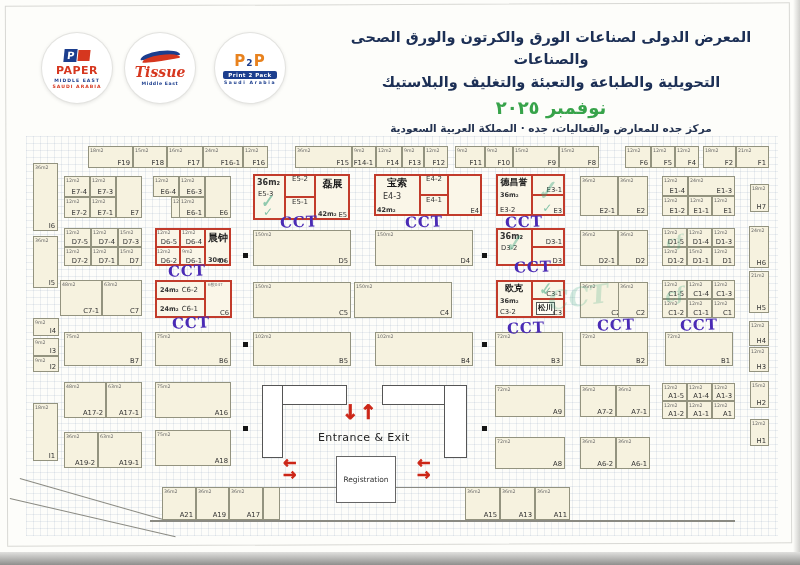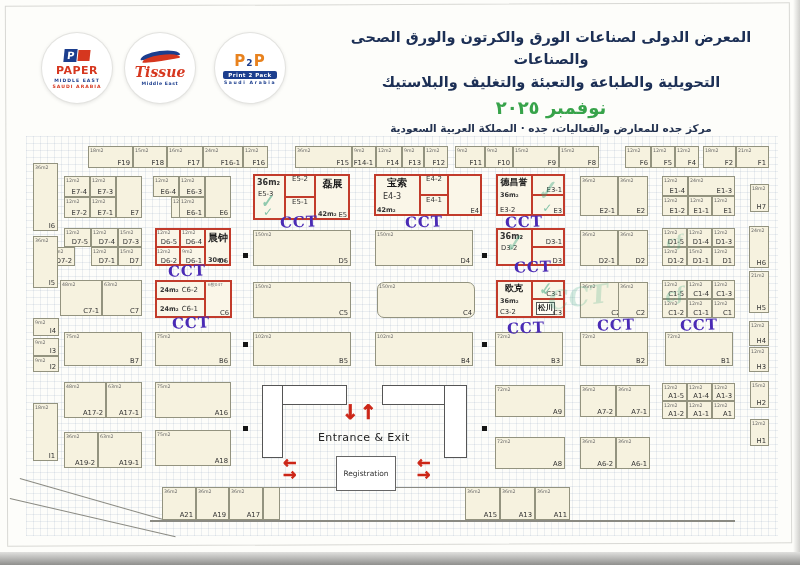--- a/index.html
+++ b/index.html
@@ -55,21 +55,21 @@
   .booth.inl{display:flex;align-items:center;padding-left:4px;}
   .booth.inl .s2{position:static;}
   .booth.inl .lbl{position:static;margin-left:3px;font-size:7px;}
   .pillar{position:absolute;width:5px;height:5px;background:#151515;z-index:3;}
   .cct{position:absolute;z-index:5;color:#4a2bb5;font-family:"DejaVu Serif",serif;font-weight:bold;font-size:15px;letter-spacing:1px;transform:rotate(-2deg);}
   .gmark{position:absolute;z-index:4;color:#3aa67f;font-family:"DejaVu Serif",serif;font-style:italic;font-weight:bold;}
   .arr{position:absolute;z-index:5;color:#cc2617;font-weight:bold;-webkit-text-stroke:.7px #cc2617;}
   .wall{position:absolute;background:#fff;border:1px solid #555;box-sizing:border-box;z-index:2;}
   .line{position:absolute;background:#8a8a82;z-index:1;transform-origin:0 0;}
   #entrance{position:absolute;left:318px;top:431px;z-index:4;font-size:11px;color:#222;letter-spacing:.4px;}
-  #registration{position:absolute;left:336px;top:456px;width:60px;height:35px;background:#fff;border:1px solid #666;display:flex;align-items:center;justify-content:center;font-size:7.5px;color:#333;z-index:4;box-sizing:border-box;}
+  #registration{position:absolute;left:336px;top:456px;width:60px;height:47px;background:#fff;border:1px solid #666;display:flex;align-items:center;justify-content:center;font-size:7.5px;color:#333;z-index:4;box-sizing:border-box;}
 </style>
 </head>
 <body>
 
 <div id="stage">
   <div id="sheet">
     <div class="paper-edge"></div>
 
     <div class="logo" style="left:42px">
       <div class="l1icon">
@@ -304,21 +304,21 @@
         <div class="lbl">D7-5</div>
       </div>
       <div class="booth" style="left: 91px; top: 228px; width: 27px; height: 19px;">
         <div class="sz">12m2</div>
         <div class="lbl">D7-4</div>
       </div>
       <div class="booth" style="left: 118px; top: 228px; width: 24px; height: 19px;">
         <div class="sz">15m2</div>
         <div class="lbl">D7-3</div>
       </div>
-      <div class="booth" style="left: 48px; top: 247px; width: 27px; height: 19px;">
+      <div class="booth" style="left: 64px; top: 247px; width: 27px; height: 19px;">
         <div class="sz">12m2</div>
         <div class="lbl">D7-2</div>
       </div>
       <div class="booth" style="left: 91px; top: 247px; width: 27px; height: 19px;">
         <div class="sz">12m2</div>
         <div class="lbl">D7-1</div>
       </div>
       <div class="booth" style="left: 118px; top: 247px; width: 24px; height: 19px;">
         <div class="sz">15m2</div>
         <div class="lbl">D7</div>
@@ -415,21 +415,21 @@
         <div class="lbl">C6-1</div>
       </div>
       <div class="booth r" style="left: 205px; top: 280px; width: 27px; height: 38px;">
         <div class="note">6数04T</div>
         <div class="lbl">C6</div>
       </div>
       <div class="booth" style="left: 253px; top: 282px; width: 98px; height: 36px;">
         <div class="sz">150m2</div>
         <div class="lbl">C5</div>
       </div>
-      <div class="booth" style="left: 377px; top: 282px; width: 98px; height: 36px; border-radius: 7px;">
+      <div class="booth" style="left: 354px; top: 282px; width: 98px; height: 36px;">
         <div class="sz">150m2</div>
         <div class="lbl">C4</div>
       </div>
       <div class="booth r mid2" style="left: 496px; top: 280px; width: 36px; height: 38px;">
         <div class="s2">36m₂</div>
         <div class="cn">欧克</div>
         <div class="lbl">C3-2</div>
       </div>
       <div class="booth r" style="left: 532px; top: 280px; width: 33px; height: 19px;">
         <div class="lbl">C3-1</div>

